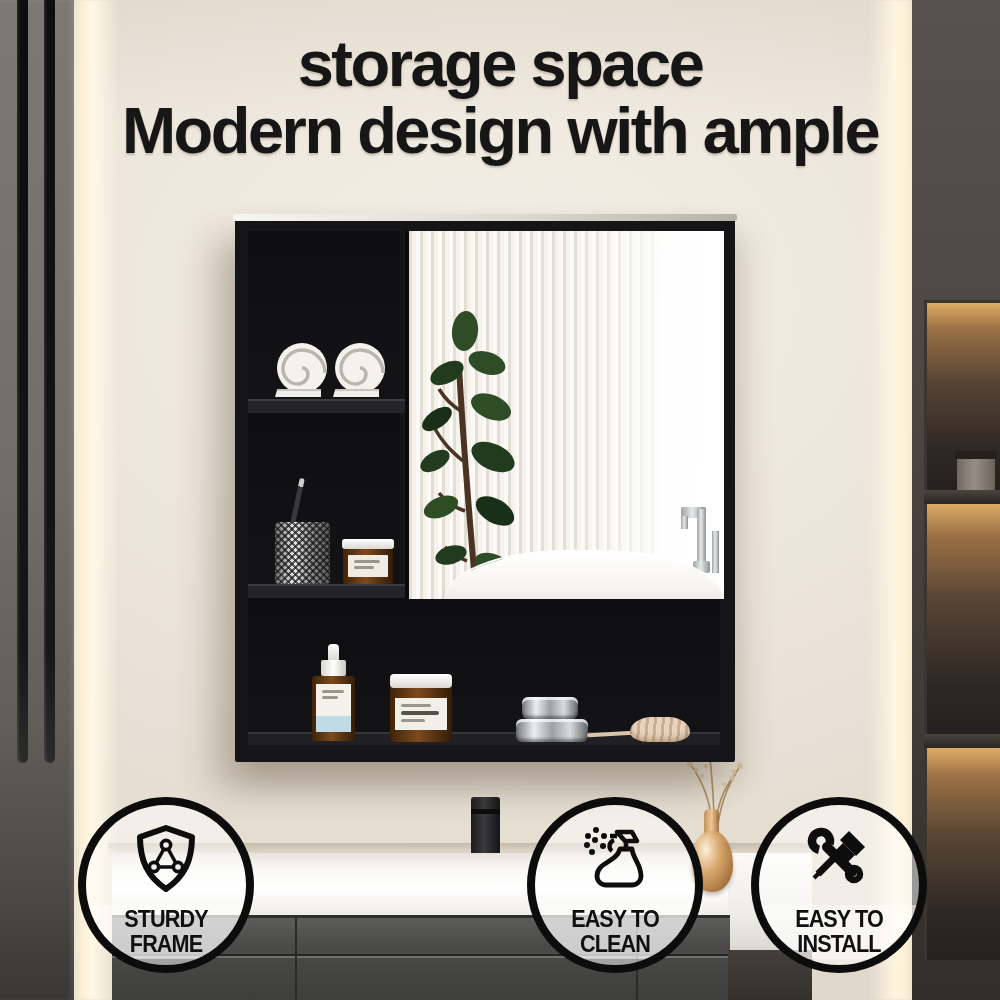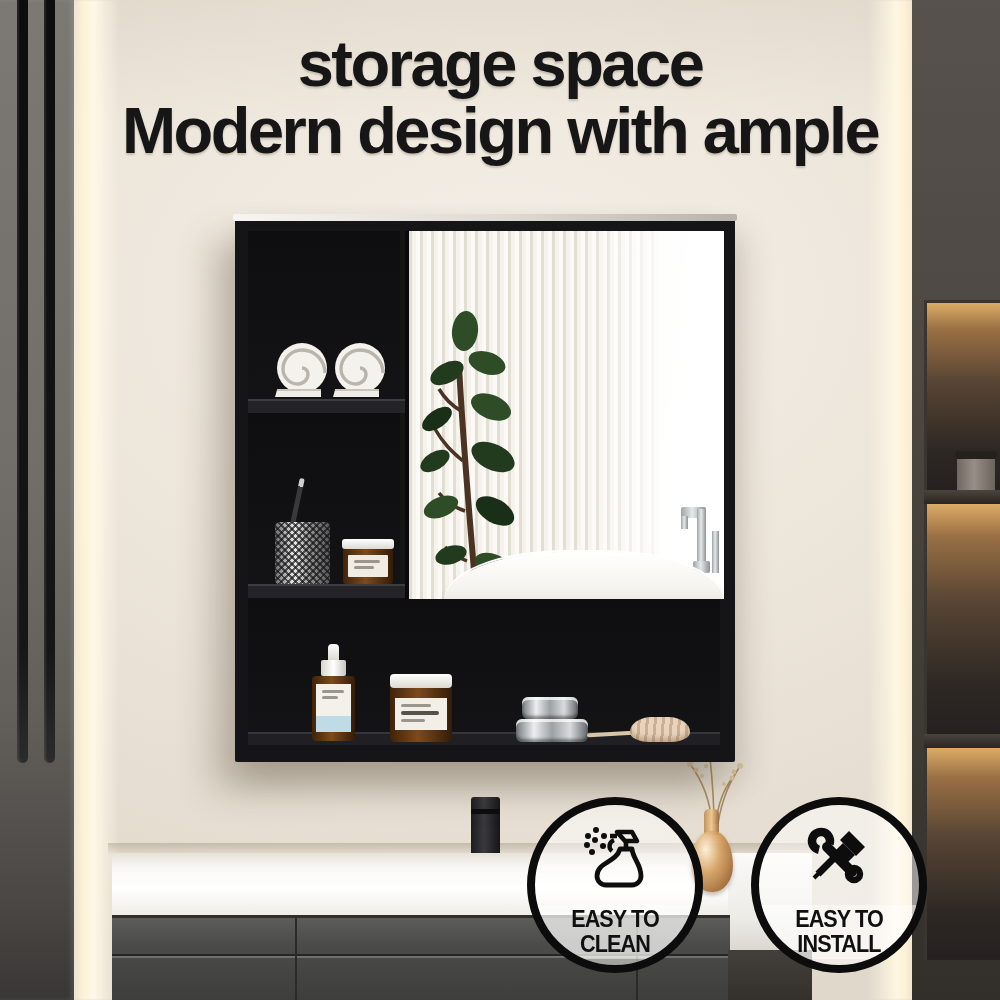--- a/index.html
+++ b/index.html
@@ -287,20 +287,34 @@
   <div class="abs counter-end z6"></div>
   <div class="abs vanity z6">
     <div class="abs vanity-hline"></div>
     <div class="abs vanity-vseam vs1"></div>
     <div class="abs vanity-vseam vs2"></div>
   </div>
   <div class="abs under-end z6"></div>
   <div class="abs vase-neck z8"></div>
   <div class="abs vase-body z8"></div>
 
+  <div class="abs badge b1">
+    <div class="abs badge-strip"></div>
+    <svg class="abs badge-icon" viewBox="0 0 72 72">
+      <path d="M36 5 L62 14 C62 38 54 54 36 66 C18 54 10 38 10 14 Z" fill="none" stroke="#0d0d0d" stroke-width="6" stroke-linejoin="round"></path>
+      <path d="M36 22 L24 44 L48 44 Z" fill="none" stroke="#0d0d0d" stroke-width="3.6" stroke-linejoin="round"></path>
+      <circle cx="36" cy="22" r="4.6" fill="#f2f0ec" stroke="#0d0d0d" stroke-width="3.6"></circle>
+      <circle cx="24" cy="44" r="4.6" fill="#f2f0ec" stroke="#0d0d0d" stroke-width="3.6"></circle>
+      <circle cx="48" cy="44" r="4.6" fill="#f2f0ec" stroke="#0d0d0d" stroke-width="3.6"></circle>
+    </svg>
+    <div class="abs badge-text">
+      <div>STURDY</div>
+      <div>FRAME</div>
+    </div>
+  </div>
 
 
   <div class="abs badge b3">
     <div class="abs badge-strip"></div>
     <svg class="abs badge-icon" viewBox="0 0 72 72">
       <g fill="#0d0d0d">
         <circle cx="9" cy="13" r="3"></circle>
           <circle cx="17" cy="7" r="3"></circle>
           <circle cx="25" cy="13" r="3"></circle>
         <circle cx="8" cy="22" r="3"></circle>

